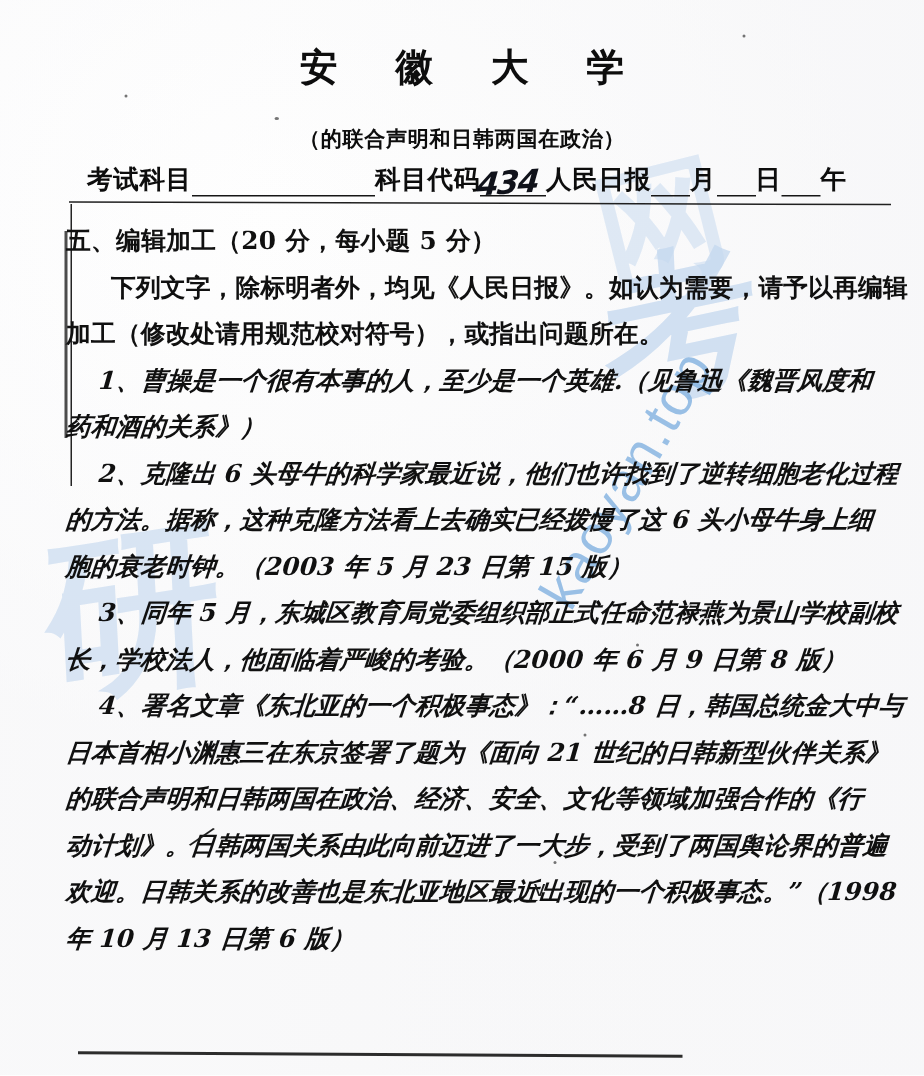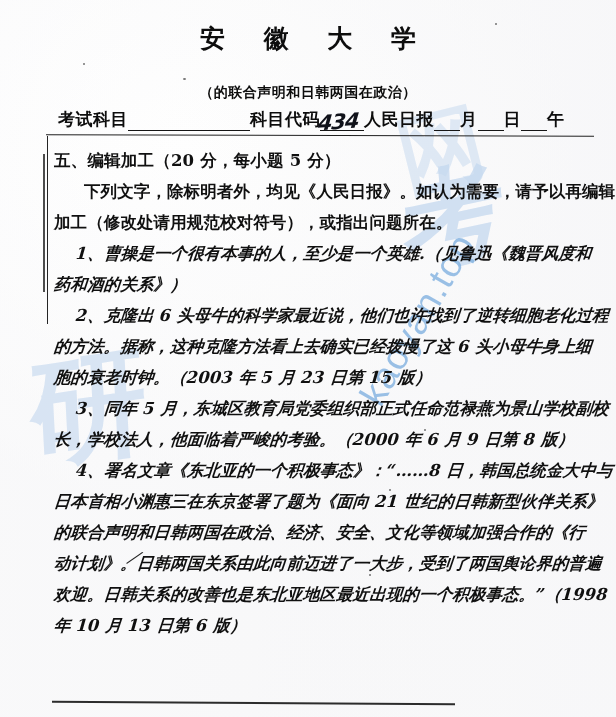--- a/index.html
+++ b/index.html
@@ -82,21 +82,21 @@
     transform-origin: left top;
   }
 
   
   .hdr {
     position: absolute;
     left: 0; right: 0;
     text-align: center;
   }
   .univ-name {
-    top: 22px;
+    top: 28px;
     font-size: 25px;
     font-weight: 700;
     letter-spacing: 15px;
     text-indent: 15px;
     font-family: "DejaVu Serif", serif;
   }
   .exam-title {
     top: 50px;
     font-size: 21px;
     font-weight: 700;
@@ -171,21 +171,21 @@
     left: 52px; top: 702px;
     width: 403px; height: 0;
     border-top: 2.1px solid #1a1a1a;
     transform: rotate(0.35deg);
     opacity: 0.92;
   }
 
   
   .body {
     position: absolute;
-    left: 54px;
+    left: 44px;
     top: 146px;
     width: 540px;
   }
   .ln {
     position: relative;
     font-family: "DejaVu Serif", serif;
     font-weight: 700;
     color: #101010;
     white-space: nowrap;
   }

